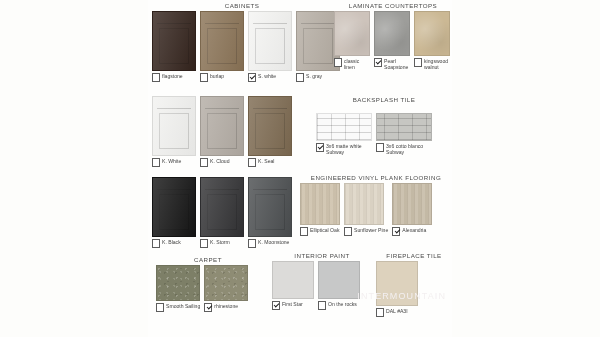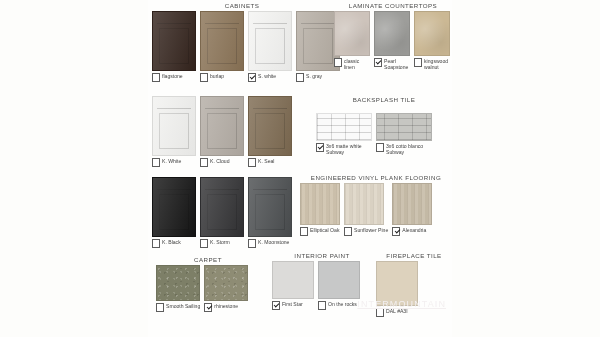--- a/index.html
+++ b/index.html
@@ -9,24 +9,24 @@
     background:#fdfdfb;
     font-family:"Liberation Sans",sans-serif;
     color:#3a3a3a;
     position:relative;
   }
   .sheet{
     position:absolute;left:148px;top:0;width:304px;height:337px;
     background:#fefefd;
   }
   .watermark{
-    position:absolute;right:6px;bottom:28px;
+    position:absolute;right:6px;bottom:36px;
     font-size:9px;letter-spacing:1.1px;color:#f3eff0;
     font-family:"Liberation Sans",sans-serif;
-    user-select:none;white-space:nowrap;text-decoration:underline;
+    user-select:none;white-space:nowrap;
   }
   
   .section{position:absolute;}
   .sec-title{
     font-size:6.2px;letter-spacing:.45px;text-align:center;
     color:#4a4a4a;margin:0 0 2px 0;white-space:nowrap;
     font-family:"Liberation Sans",sans-serif;
   }
   .swatch-row{display:flex;gap:4px;align-items:flex-end;}
   .item{display:flex;flex-direction:column;align-items:flex-start;}

